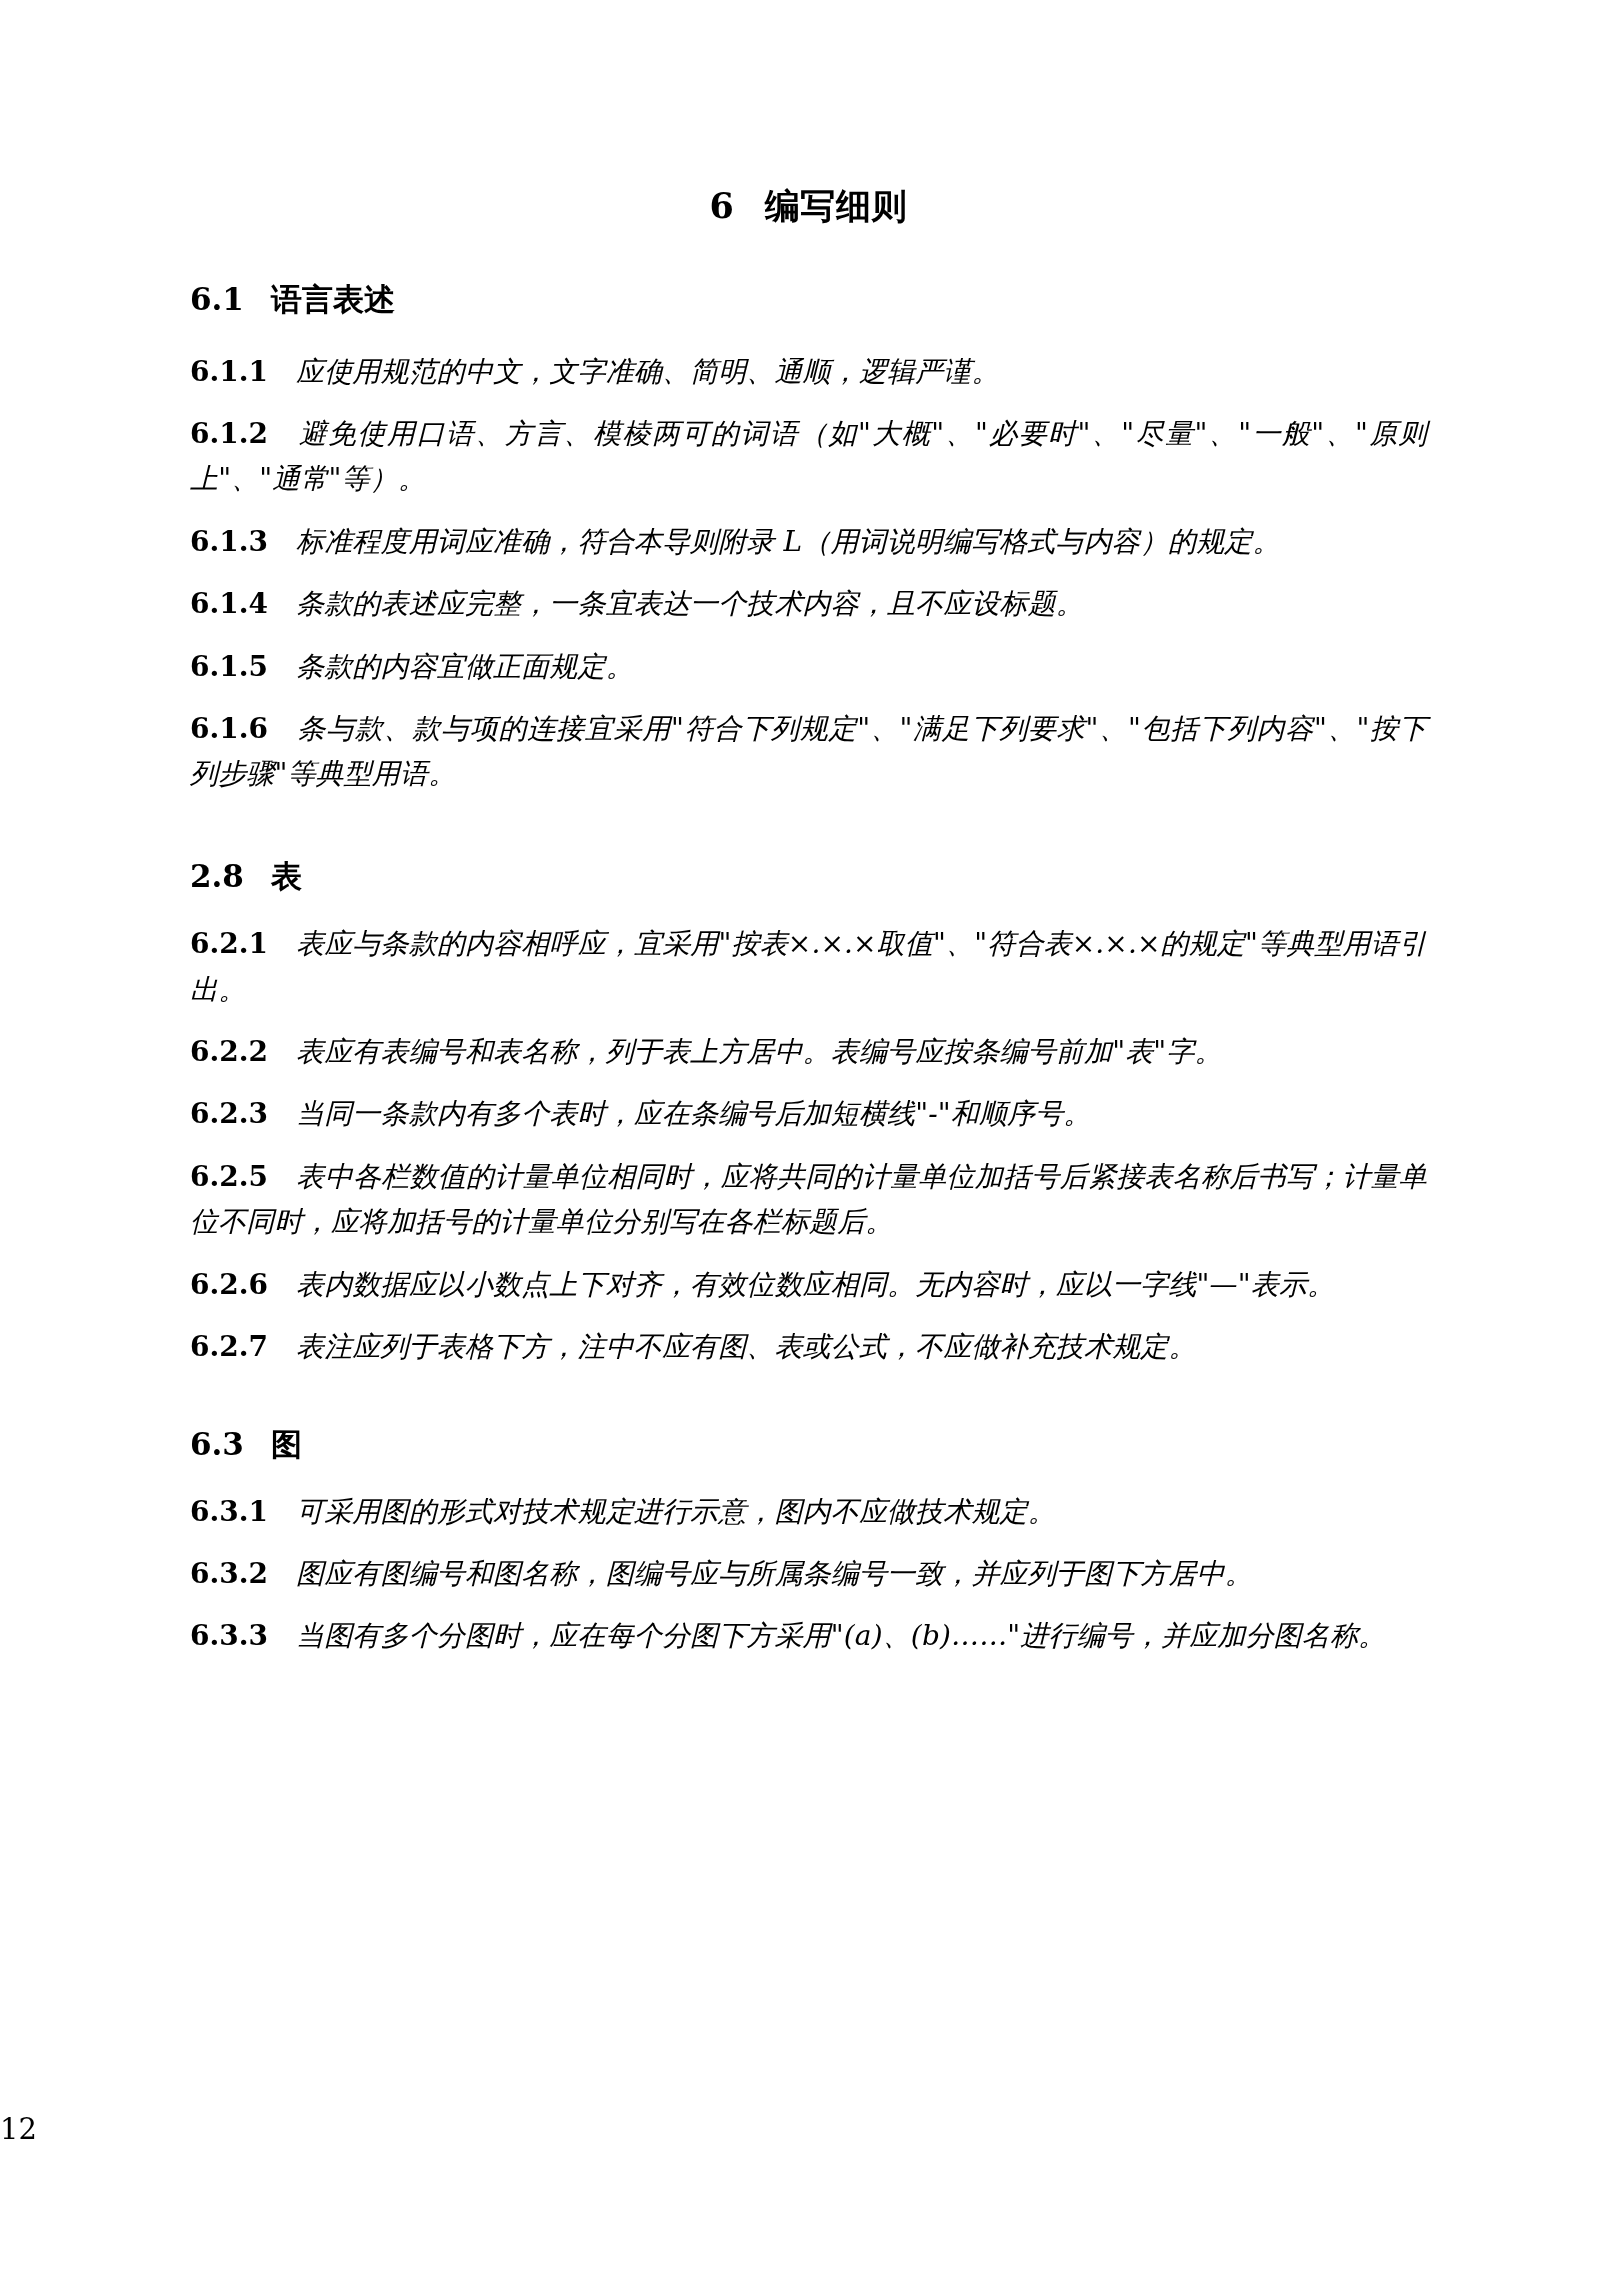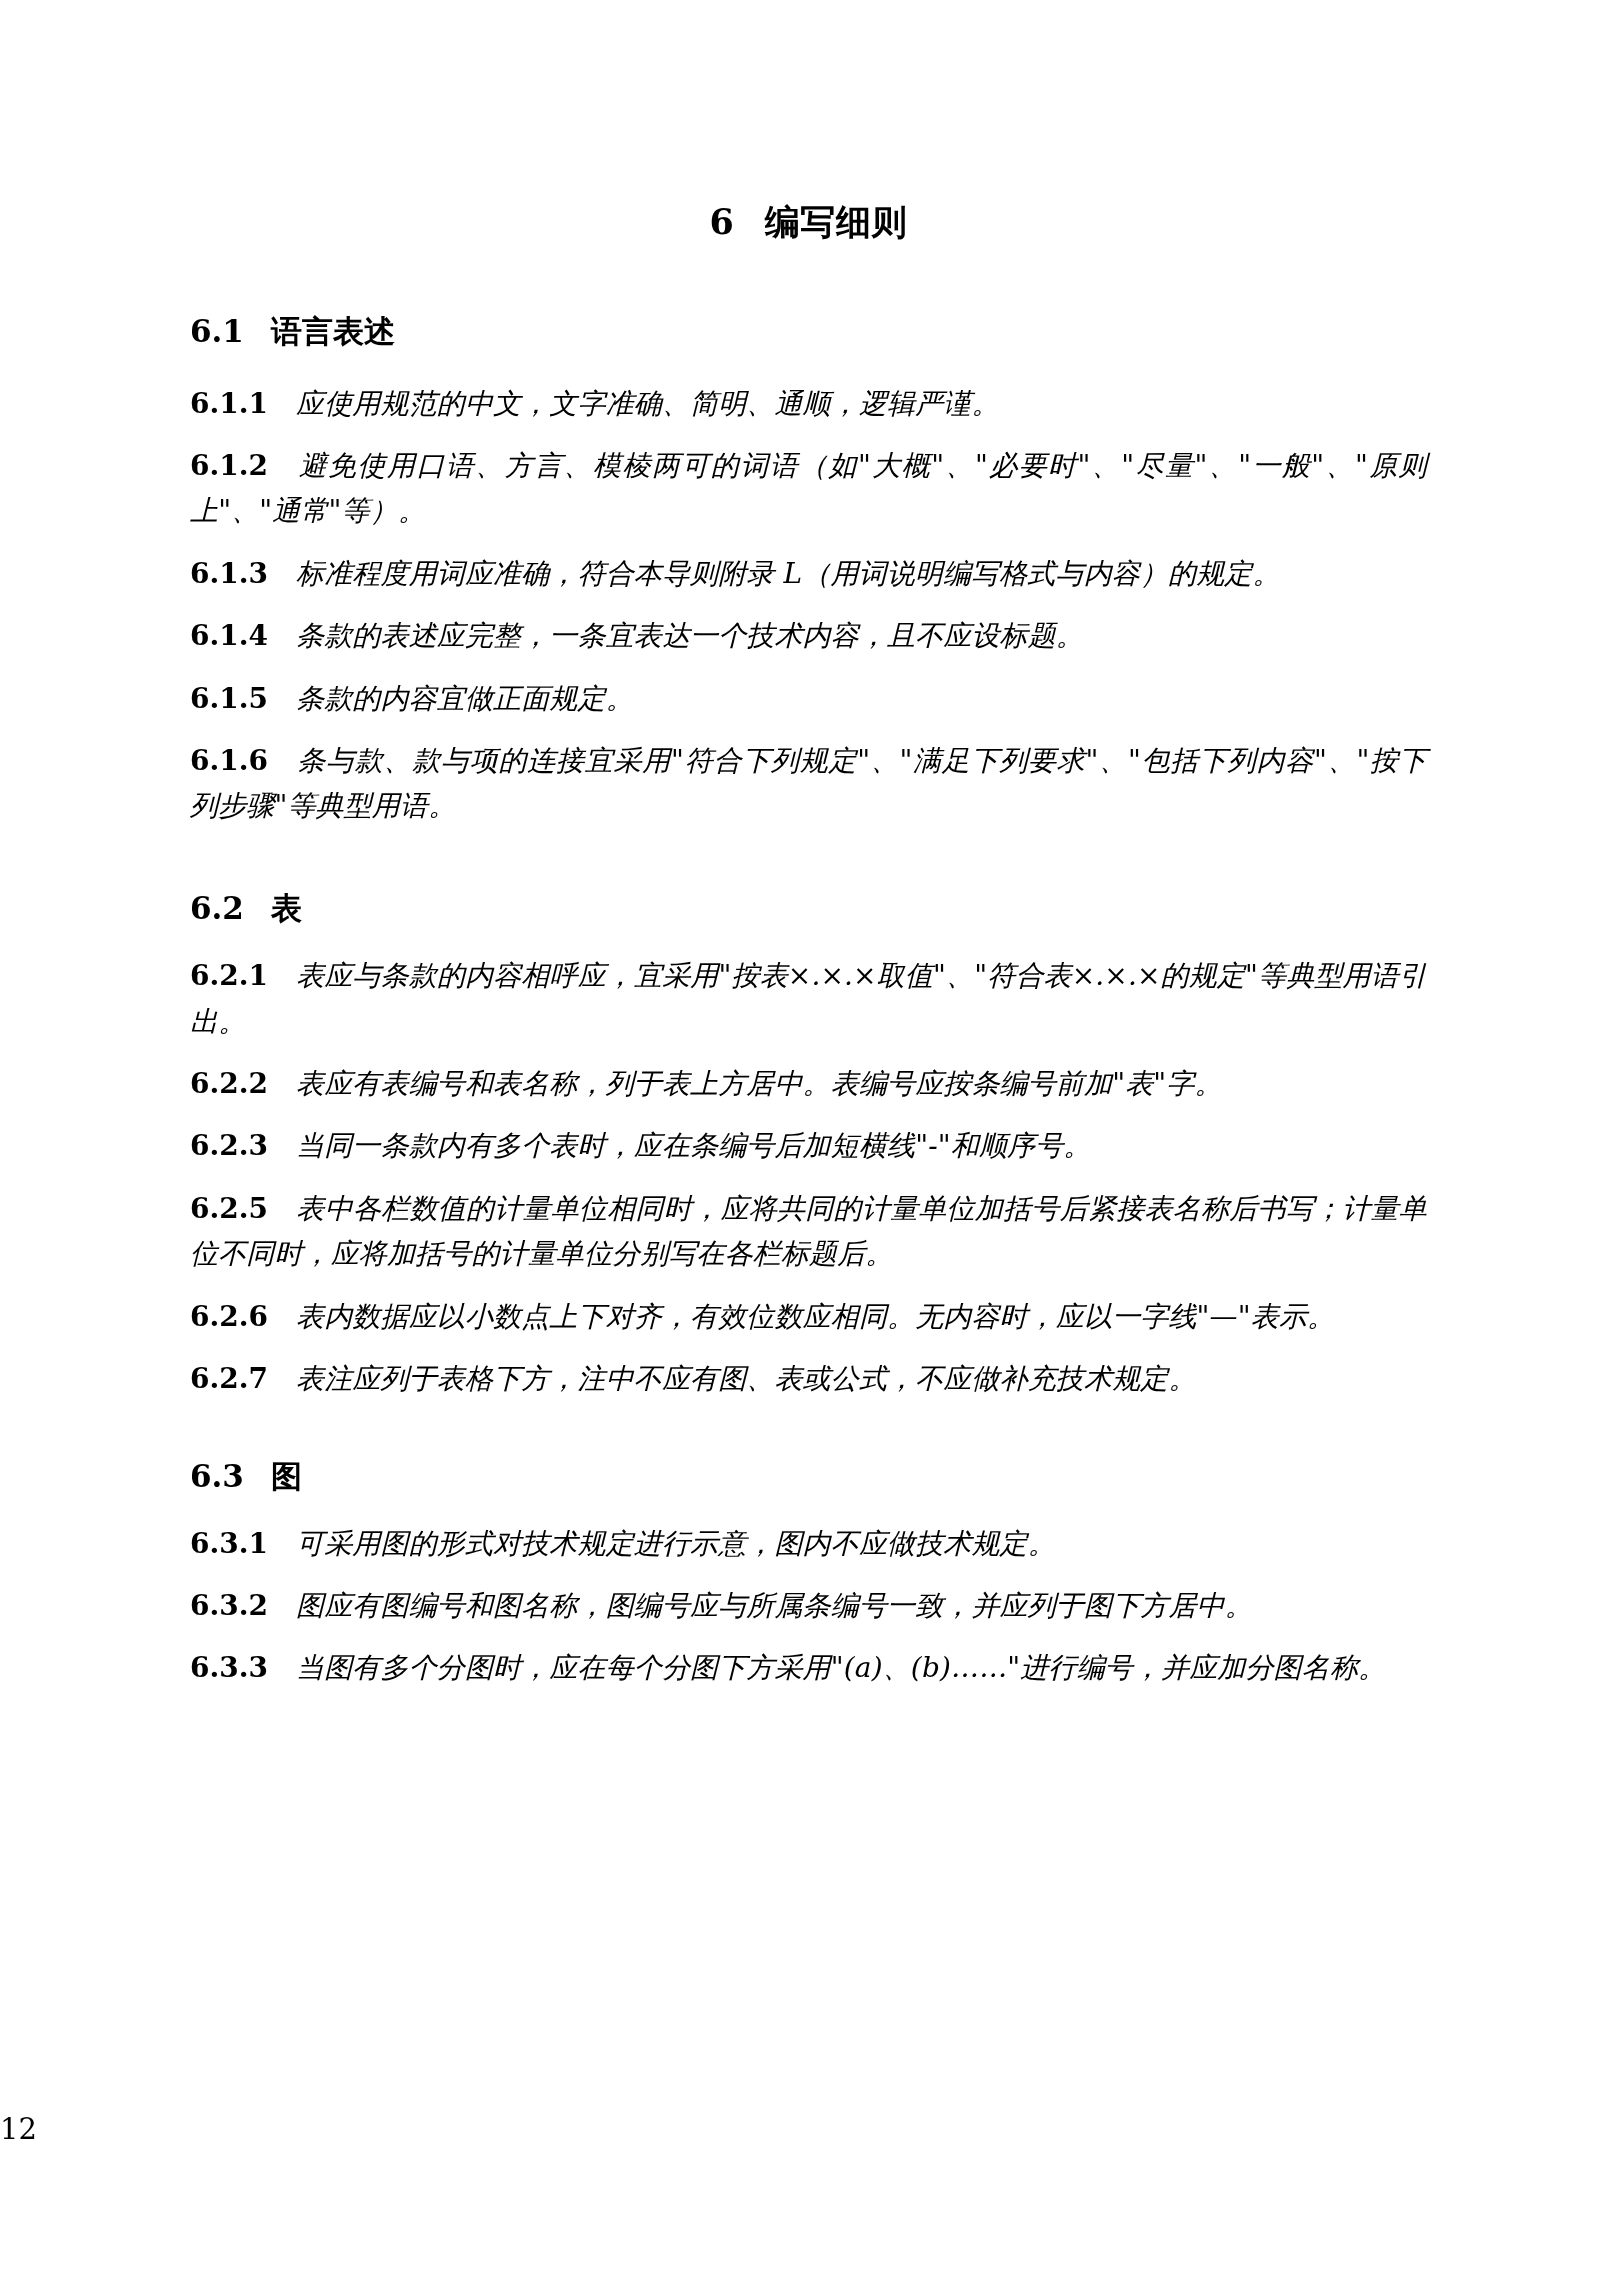--- a/index.html
+++ b/index.html
@@ -25,21 +25,21 @@
     left: 190px;
     top: 0;
     width: 1237px;
   }
   
   .h-chapter {
     text-align: center;
     font-weight: bold;
     font-size: 35px;
     letter-spacing: 0.02em;
-    margin: 16px;
+    margin: 0;
     padding-top: 185px;
     line-height: 1.2;
   }
   .h-chapter .num {
     font-family: "DejaVu Serif", "Liberation Serif", serif;
     margin-right: 30px;
   }
   .h-section {
     font-weight: bold;
     font-size: 31px;
@@ -121,21 +121,21 @@
       </p>
       <p class="clause">
         <span class="cnum">6.1.5</span>　<span class="ctext">条款的内容宜做正面规定。</span>
       </p>
       <p class="clause">
         <span class="cnum">6.1.6</span>　<span class="ctext">条与款、款与项的连接宜采用"符合下列规定"、"满足下列要求"、"包括下列内容"、"按下列步骤"等典型用语。</span>
       </p>
     </div>
 
     <div class="h-section sec-6-2">
-      <span class="num">6.2</span><span class="ttl">表</span>
+      <span class="num">2.8</span><span class="ttl">表</span>
     </div>
 
     <div class="group-6-2">
       <p class="clause">
         <span class="cnum">6.2.1</span>　<span class="ctext">表应与条款的内容相呼应，宜采用"按表×.×.×取值"、"符合表×.×.×的规定"等典型用语引出。</span>
       </p>
       <p class="clause">
         <span class="cnum">6.2.2</span>　<span class="ctext">表应有表编号和表名称，列于表上方居中。表编号应按条编号前加"表"字。</span>
       </p>
       <p class="clause">

